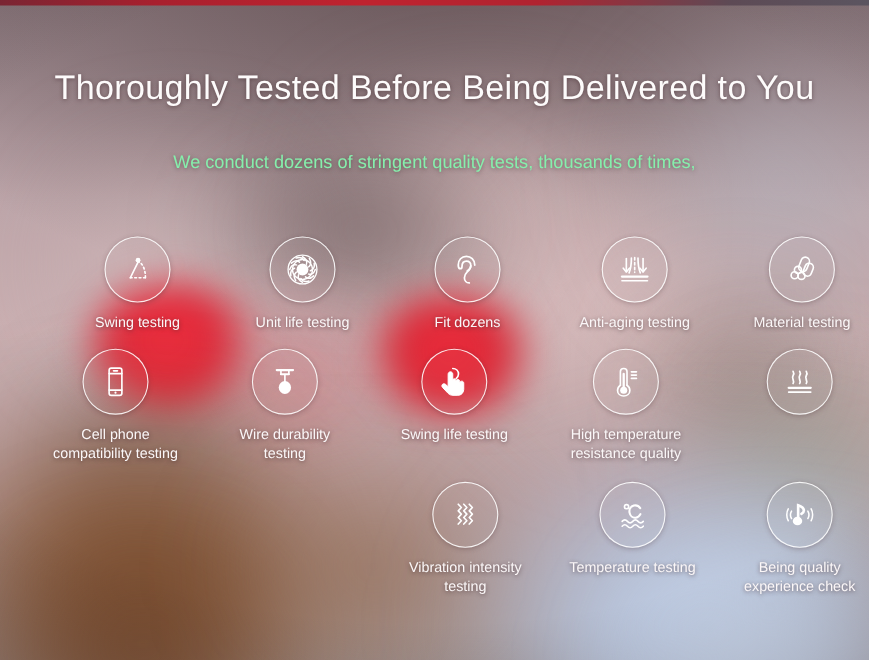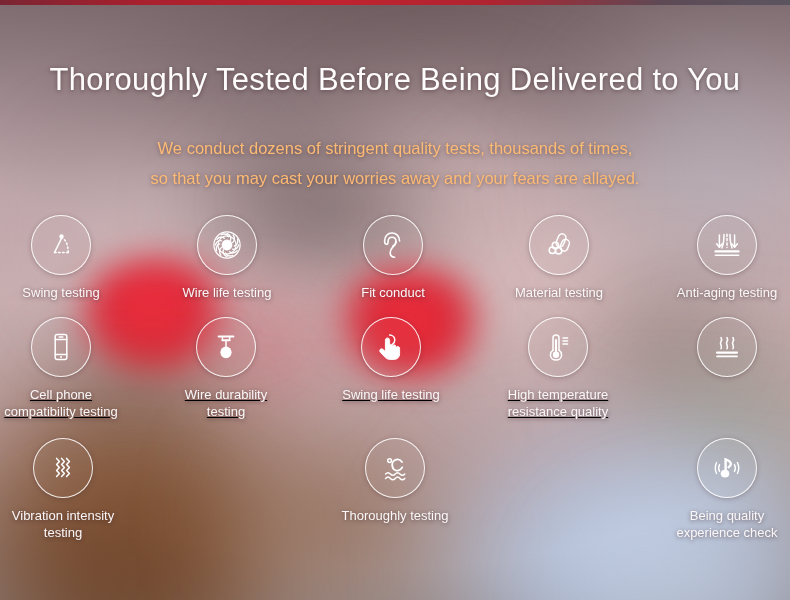--- a/index.html
+++ b/index.html
@@ -78,30 +78,30 @@
   
   .fg{position:absolute;inset:0;}
 
   .headline{
     position:absolute;left:0;right:0;top:62px;text-align:center;
     font-size:31px;font-weight:300;letter-spacing:.3px;color:#fdfbfb;
     text-shadow:0 1px 4px rgba(60,35,40,.55);
   }
   .subtitle{
     position:absolute;left:0;right:0;top:133px;text-align:center;
-    font-size:16.5px;font-weight:300;color:#fdba74;line-height:30px;
+    font-size:16.5px;font-weight:300;color:#86efac;line-height:30px;
     text-shadow:0 1px 4px rgba(60,35,40,.5);
   }
   .subtitle div{white-space:nowrap;}
 
   .grid{position:absolute;left:0;right:0;top:215px;}
-  .row{display:flex;justify-content:space-between;align-items:flex-start;}
+  .row{display:flex;justify-content:flex-end;align-items:flex-start;}
   .row-1{gap:28px;}
-  .row-2{gap:32px;margin-top:16px;text-decoration:underline;}
-  .row-3{gap:16px;margin-top:18px;}
+  .row-2{gap:32px;margin-top:16px;}
+  .row-3{gap:28px;margin-top:18px;}
 
   .cell{width:122px;display:flex;flex-direction:column;align-items:center;}
   .cell.wide{width:126px;}
 
   .badge{
     width:58px;height:58px;border-radius:50%;
     border:1.4px solid rgba(255,255,255,.88);
     display:flex;align-items:center;justify-content:center;
     box-shadow:0 1px 5px rgba(70,40,45,.30);
     background:rgba(255,255,255,.035);
@@ -140,21 +140,20 @@
     <div class="vignette"></div>
     <div class="top-strip"></div>
   </div>
 
   <div class="fg">
 
     <div class="headline">Thoroughly Tested Before Being Delivered to You</div>
 
     <div class="subtitle">
       <div>We conduct dozens of stringent quality tests, thousands of times,</div>
-      <div>so that you may cast your worries away and your fears are allayed.</div>
     </div>
 
     <div class="grid">
 
       <div class="row row-1">
 
         <div class="cell">
           <div class="badge">
             <span>
               <svg width="30" height="30" viewBox="0 0 30 30" fill="none" stroke="#ffffff" stroke-width="1.5" stroke-linecap="round">
@@ -185,71 +184,71 @@
                   <path d="M3.4 15.0 C4.6 11.5 6.7 10.1 9.5 10.8"></path>
                   <path d="M4.9 9.2 C7.6 6.6 10.2 6.4 12.3 8.3"></path>
                   <path d="M9.2 4.6 C12.7 3.4 15.1 4.2 16.4 6.8"></path>
                 </g>
                 <circle cx="15" cy="15" r="5.4" fill="#ffffff"></circle>
                 <circle cx="15" cy="15" r="9.1" stroke="#ffffff" stroke-width="1.2" fill="none"></circle>
                 <circle cx="15" cy="15" r="13.1" stroke="#ffffff" stroke-width="1.2" fill="none"></circle>
               </svg>
             </span>
           </div>
-          <div class="label">Wire life testing</div>
+          <div class="label">Unit life testing</div>
         </div>
 
         <div class="cell">
           <div class="badge">
             <span>
               <svg width="30" height="30" viewBox="0 0 30 30" fill="none" stroke="#ffffff" stroke-width="1.6" stroke-linecap="round" stroke-linejoin="round">
                 <path d="M21.6 11.0 C21.6 5.9 18.0 3.0 14.0 3.0 C9.6 3.0 6.6 6.3 6.6 10.8
                          C6.6 13.0 7.3 14.3 8.4 14.3 C9.4 14.3 10.0 13.6 10.0 12.2
                          C10.0 9.1 11.6 7.3 14.0 7.3 C16.3 7.3 18.0 9.0 18.0 11.5
                          C18.0 14.3 16.1 16.0 14.4 17.6 C12.9 19.0 12.2 20.4 12.2 22.4
                          C12.2 25.2 14.0 27.2 16.6 27.2"></path>
                 <path d="M18.0 11.6 C18.0 14.0 16.3 15.4 14.7 16.3"></path>
               </svg>
             </span>
           </div>
-          <div class="label">Fit conduct</div>
-        </div>
-
-        <div class="cell">
-          <div class="badge">
-            <span>
-              <svg width="30" height="30" viewBox="0 0 30 30" fill="none" stroke="#ffffff" stroke-width="1.5">
-                <rect x="13.2" y="3.6" width="7.6" height="13.4" rx="3.8" transform="rotate(22 17 10.3)"></rect>
-                <rect x="17.0" y="9.2" width="7.6" height="12.0" rx="3.8" transform="rotate(22 20.8 15.2)"></rect>
-                <circle cx="8.4" cy="20.2" r="3.2"></circle>
-                <circle cx="14.6" cy="20.8" r="3.2"></circle>
-                <circle cx="11.4" cy="15.4" r="3.2"></circle>
-              </svg>
-            </span>
-          </div>
-          <div class="label">Material testing</div>
+          <div class="label">Fit dozens</div>
         </div>
 
         <div class="cell wide">
           <div class="badge">
             <span>
               <svg width="30" height="30" viewBox="0 0 30 30" fill="none" stroke="#ffffff" stroke-width="1.5" stroke-linecap="round" stroke-linejoin="round">
                 <path d="M7.4 5.0 L7.4 17.0"></path>
                 <path d="M4.6 13.8 L7.4 17.2 L10.2 13.8" fill="none"></path>
                 <path d="M22.6 5.0 L22.6 17.0"></path>
                 <path d="M19.8 13.8 L22.6 17.2 L25.4 13.8" fill="none"></path>
                 <path d="M12.0 4.6 C12.0 11.0 11.2 15.0 9.9 18.0"></path>
                 <path d="M18.0 4.6 C18.0 11.0 18.8 15.0 20.1 18.0"></path>
                 <path d="M15.0 4.2 L15.0 17.6" stroke-dasharray="2.2 2.2"></path>
                 <path d="M3.4 21.4 L26.6 21.4" stroke-width="2.1"></path>
                 <path d="M3.4 25.2 L26.6 25.2" stroke-width="1.5"></path>
               </svg>
             </span>
           </div>
           <div class="label">Anti-aging testing</div>
+        </div>
+
+        <div class="cell">
+          <div class="badge">
+            <span>
+              <svg width="30" height="30" viewBox="0 0 30 30" fill="none" stroke="#ffffff" stroke-width="1.5">
+                <rect x="13.2" y="3.6" width="7.6" height="13.4" rx="3.8" transform="rotate(22 17 10.3)"></rect>
+                <rect x="17.0" y="9.2" width="7.6" height="12.0" rx="3.8" transform="rotate(22 20.8 15.2)"></rect>
+                <circle cx="8.4" cy="20.2" r="3.2"></circle>
+                <circle cx="14.6" cy="20.8" r="3.2"></circle>
+                <circle cx="11.4" cy="15.4" r="3.2"></circle>
+              </svg>
+            </span>
+          </div>
+          <div class="label">Material testing</div>
         </div>
       </div>
 
       <div class="row row-2">
 
         <div class="cell">
           <div class="badge">
             <span>
               <svg width="30" height="30" viewBox="0 0 30 30" fill="none" stroke="#ffffff" stroke-width="1.5" stroke-linecap="round">
                 <rect x="9.2" y="2.6" width="11.6" height="24.8" rx="2.0"></rect>
@@ -363,21 +362,21 @@
                          C12.0 22.8 13.6 22.8 15.2 21.0
                          C16.8 19.2 18.4 19.2 20.0 21.0
                          C21.6 22.8 23.2 22.8 24.8 21.0"></path>
                 <path d="M5.6 25.4 C7.2 23.6 8.8 23.6 10.4 25.4
                          C12.0 27.2 13.6 27.2 15.2 25.4
                          C16.8 23.6 18.4 23.6 20.0 25.4
                          C21.6 27.2 23.2 27.2 24.8 25.4"></path>
               </svg>
             </span>
           </div>
-          <div class="label">Thoroughly testing</div>
+          <div class="label">Temperature testing</div>
         </div>
 
         <div class="cell wide">
           <div class="badge">
             <span>
               <svg width="30" height="30" viewBox="0 0 30 30" fill="none">
                 <g stroke="#ffffff" stroke-width="1.4" fill="none" stroke-linecap="round">
                   <path d="M7.6 11.6 C6.4 13.6 6.4 16.4 7.6 18.4"></path>
                   <path d="M4.6 9.6 C2.8 12.6 2.8 17.4 4.6 20.4"></path>
                   <path d="M22.4 11.6 C23.6 13.6 23.6 16.4 22.4 18.4"></path>

